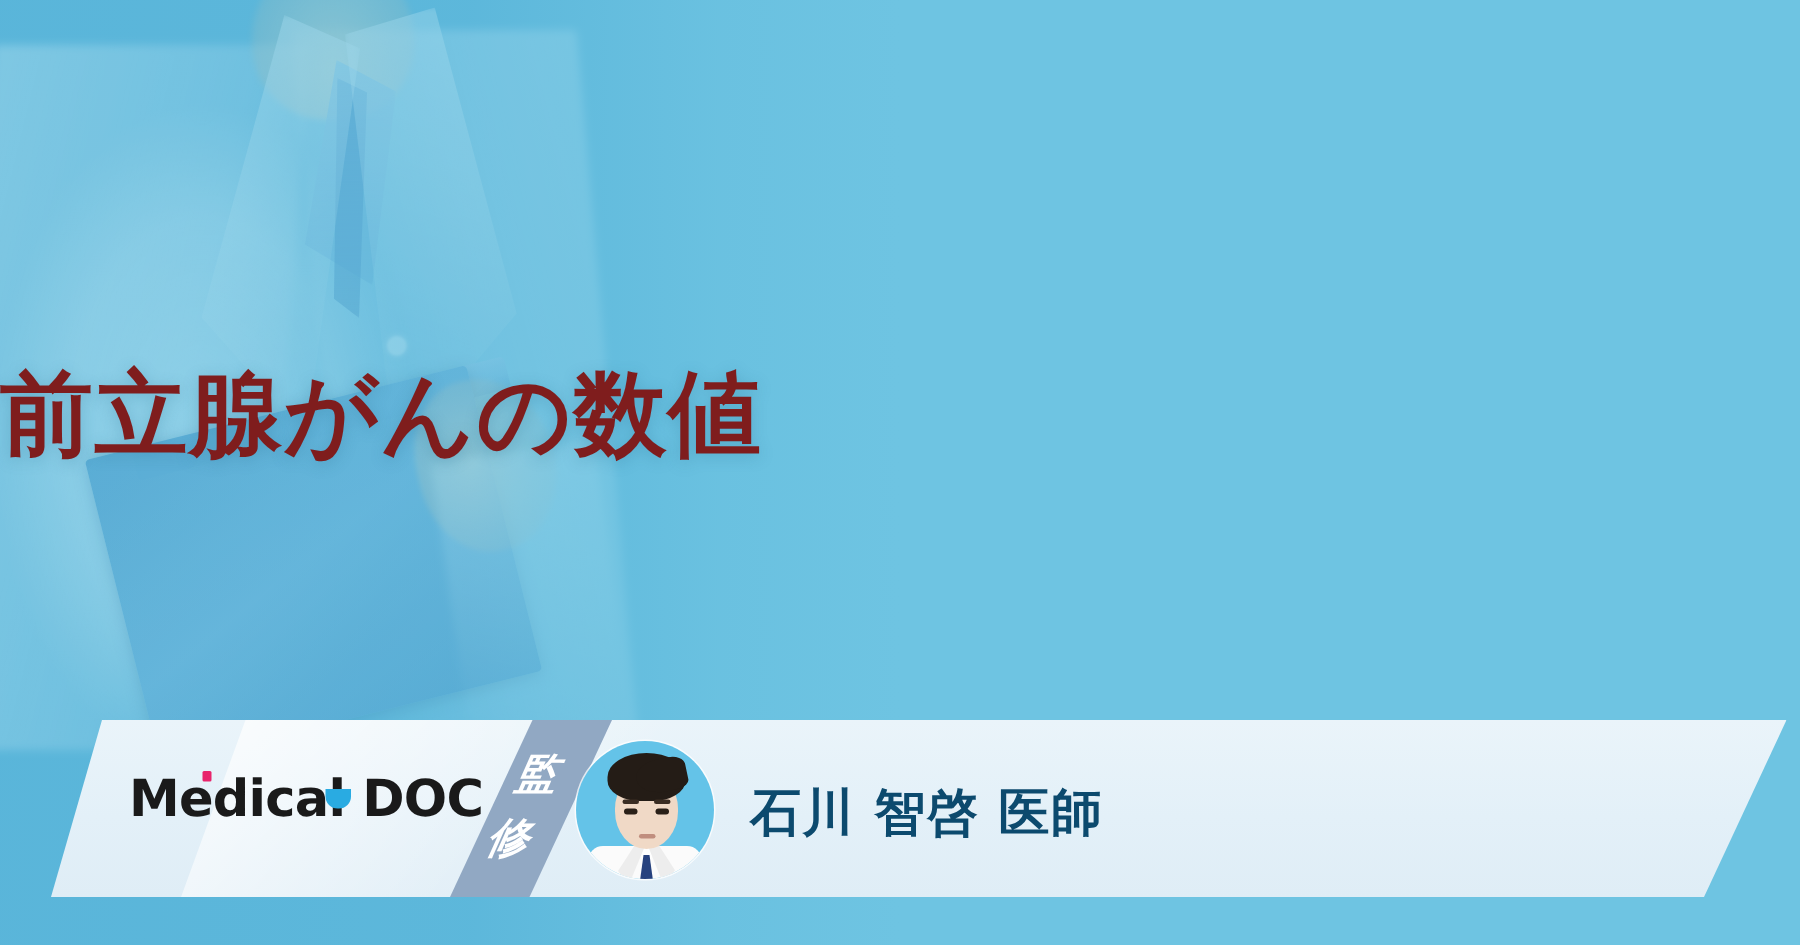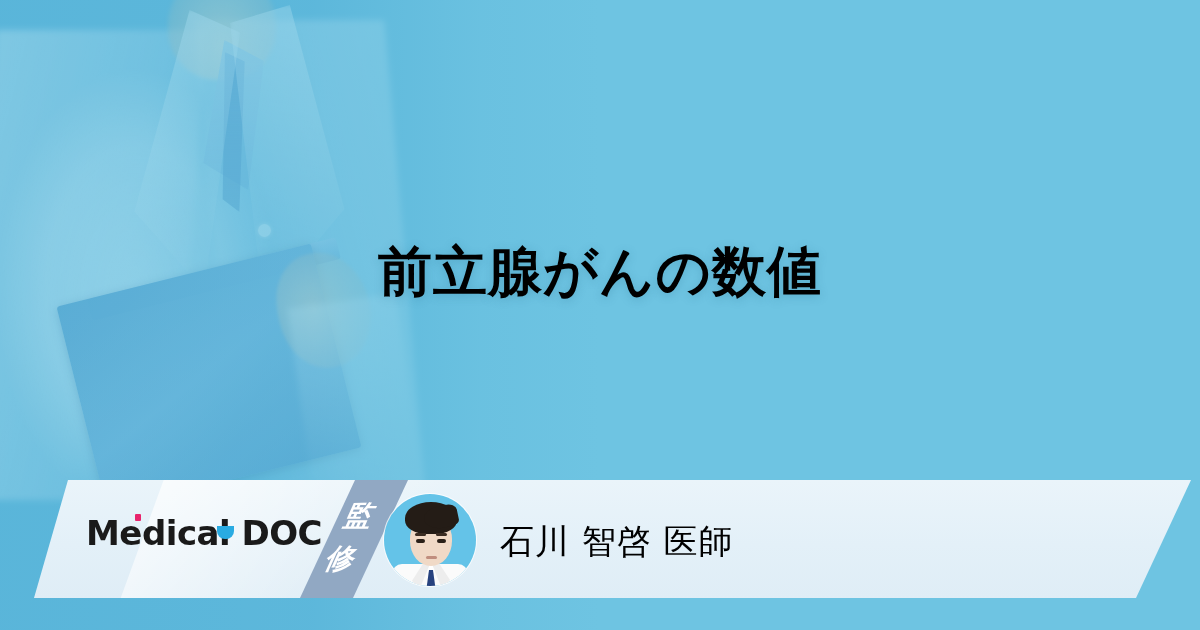--- a/index.html
+++ b/index.html
@@ -96,22 +96,22 @@
   .bg-photo .fadeout{
     position:absolute;inset:0;
     background:linear-gradient(90deg, rgba(110,196,226,.30) 0%, rgba(110,196,226,.40) 26%, rgba(110,196,226,.86) 40%, #6EC4E2 50%, #6EC4E2 100%);
   }
   .bg-photo .tint{
     position:absolute;inset:0;background:rgba(96,190,224,.42);mix-blend-mode:multiply;
   }
 
   
   .title{
-    position:absolute;left:0;right:0;top:243px;text-align:center;
-    color:#000000;font-weight:700;font-size:54px;line-height:1.08;
+    position:absolute;left:0;right:0;top:243px;text-align:left;
+    color:#7f1d1d;font-weight:700;font-size:62px;line-height:1.08;
     letter-spacing:1px;
     text-shadow:0 2px 10px rgba(40,110,145,.28);
     font-family:"DejaVu Sans","Liberation Sans",sans-serif;
     white-space:nowrap;
   }
 
   
   .credit-bar{
     position:absolute;left:0;top:480px;width:1200px;height:118px;
     background:linear-gradient(180deg,#EAF4FA 0%,#E3F0F8 55%,#DFEDF6 100%);
@@ -196,21 +196,21 @@
     clip-path:polygon(26% 0,74% 0,60% 100%,40% 100%);
   }
   .avatar .tie{
     position:absolute;left:42px;top:76px;width:10px;height:22px;background:#27427E;
     clip-path:polygon(30% 0,70% 0,100% 100%,0 100%);
   }
 
   
   .doc-name{
     position:absolute;left:500px;top:519px;
-    font-size:34px;color:#000000;font-weight:400;letter-spacing:1px;
+    font-size:34px;color:#0c4a6e;font-weight:700;letter-spacing:1px;
     font-family:"DejaVu Sans","Liberation Sans",sans-serif;white-space:nowrap;
   }
 </style>
 </head>
 <body>
 
 <div class="canvas">
 
   <div class="bg-photo">
     <div class="body-shape"></div>

